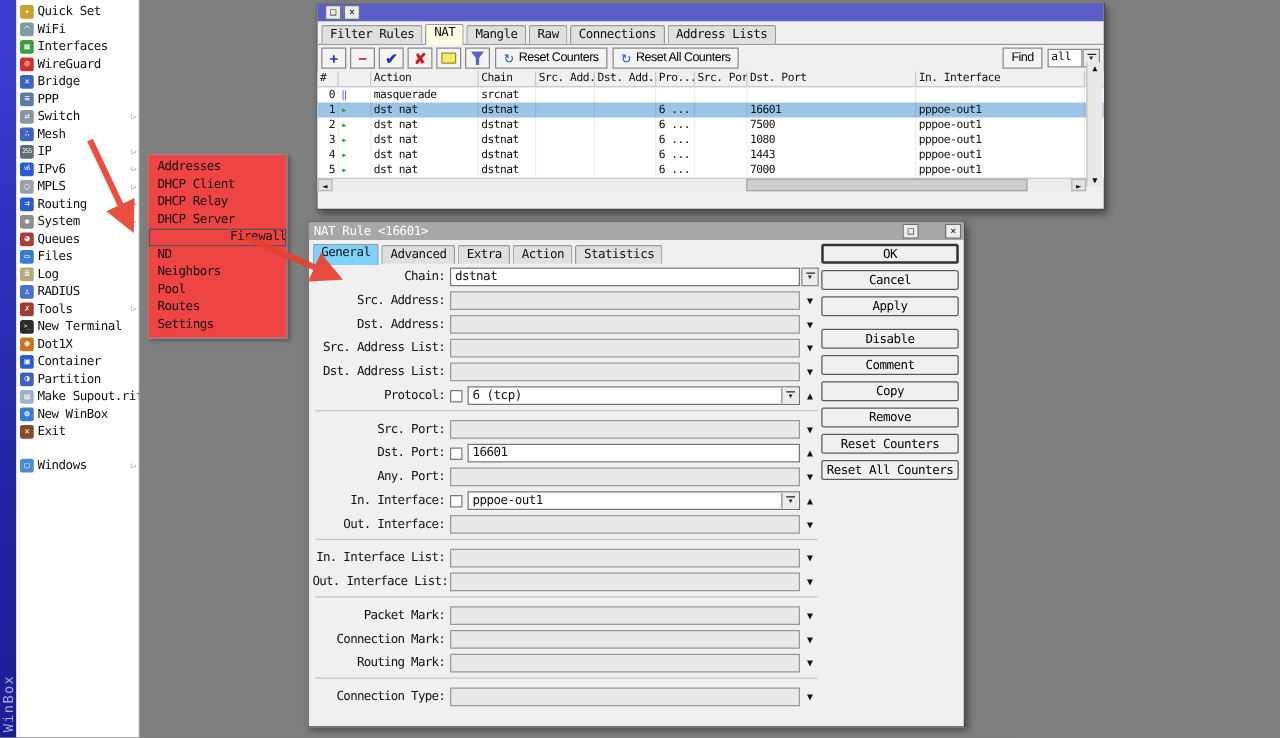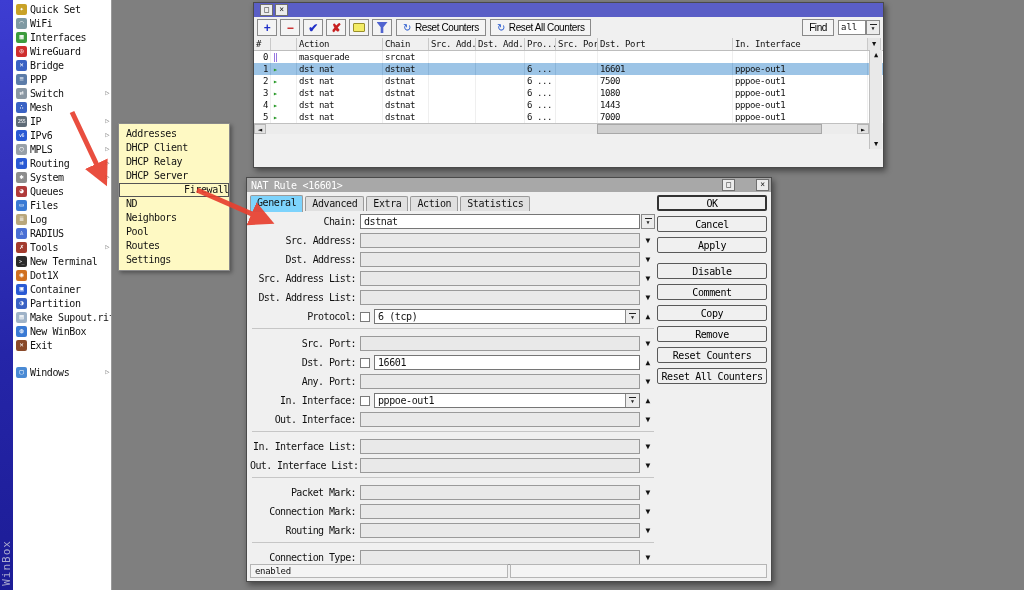--- a/index.html
+++ b/index.html
@@ -18,21 +18,21 @@
     background:#ffffff; border-right:1px solid #9a9a9a; padding-top:2px; z-index:3; }
   .menu-item { height:14px; display:flex; align-items:center; gap:3px; padding-left:3px;
     font-size:10px; letter-spacing:-0.4px; white-space:nowrap; position:relative; cursor:default;}
   .menu-item.gap-before { margin-top:13px; }
   .mi-icon { width:11px; height:11px; flex:0 0 11px; border-radius:2px; display:flex;
     align-items:center; justify-content:center; font-size:7px; line-height:11px; color:#fff; overflow:hidden;}
   .mi-icon.txt { font-size:5px; letter-spacing:-0.5px; }
   .mi-label { overflow:hidden; }
   .mi-arrow { position:absolute; right:2px; top:4px; font-size:7px; color:#8a8a8a; line-height:7px;}
   
-  .submenu { position:absolute; left:118px; top:123px; width:112px; background:#fef9c3;
+  .submenu { position:absolute; left:118px; top:123px; width:112px; background:#ef4444;
     border:1px solid #8a8a8a; box-shadow:2px 2px 4px rgba(0,0,0,.35); padding:3px 0; z-index:6;}
   .submenu-item { height:14px; line-height:14px; padding-left:7px; font-size:10px; letter-spacing:-0.4px;}
   .submenu-item.hl { outline:1px solid #555; outline-offset:-1px;text-align:right; }
   
   .window { position:absolute; background:#f0f0f0; border:1px solid #4a4a4a;
     box-shadow:2px 3px 6px rgba(0,0,0,.45);}
   #fw-window { left:253px; top:2px; width:631px; height:166px; z-index:10; }
   #nat-window { left:246px; top:177px; width:526px; height:405px; z-index:11; }
   .titlebar { height:14px; display:flex; align-items:center; color:#fff; font-size:10px;
     padding:0 2px 0 4px; letter-spacing:-0.3px; }
@@ -251,20 +251,28 @@
     <div class="submenu-item">Pool</div>
     <div class="submenu-item">Routes</div>
     <div class="submenu-item">Settings</div>
   </div>
 
 <div class="window" id="fw-window">
   <div class="titlebar">
     <span class="tb-btn">□</span>
     <span class="tb-btn">×</span>
   </div>
+  <div class="tabrow">
+      <div class="tab">Filter Rules</div>
+      <div class="tab active">NAT</div>
+      <div class="tab">Mangle</div>
+      <div class="tab">Raw</div>
+      <div class="tab">Connections</div>
+      <div class="tab">Address Lists</div>
+    </div>
   <div class="toolbar">
     <span style="display:flex;gap:3px;">
         <button class="tbtn icon">
           <span style="color: rgb(32, 48, 200);">+</span>
         </button>
         <button class="tbtn icon">
           <span style="color: rgb(200, 32, 32);">−</span>
         </button>
         <button class="tbtn icon">
           <span style="color: rgb(32, 48, 200);">✔</span>
@@ -575,24 +583,20 @@
       <button class="dbtn default">OK</button>
       <button class="dbtn">Cancel</button>
       <button class="dbtn">Apply</button>
       <button class="dbtn gap">Disable</button>
       <button class="dbtn">Comment</button>
       <button class="dbtn">Copy</button>
       <button class="dbtn">Remove</button>
       <button class="dbtn">Reset Counters</button>
       <button class="dbtn">Reset All Counters</button>
     </div>
-  <div class="nat-status">
-    <span class="ns-panel ns-left">enabled</span>
-    <span class="ns-panel ns-right"></span>
-  </div>
 </div>
 
 <svg id="arrows">
   <defs>
     <marker id="ah" markerWidth="5" markerHeight="5" refX="3.6" refY="2.5" orient="auto">
       <polygon points="0 0, 5 2.5, 0 5" fill="#e8402f"></polygon>
     </marker>
   </defs>
   <line x1="72" y1="112" x2="104" y2="180" stroke="#e8402f" stroke-width="5" opacity="0.92" marker-end="url(#ah)"></line>
   <line x1="197" y1="190" x2="268" y2="221" stroke="#e8402f" stroke-width="5" opacity="0.92" marker-end="url(#ah)"></line>

